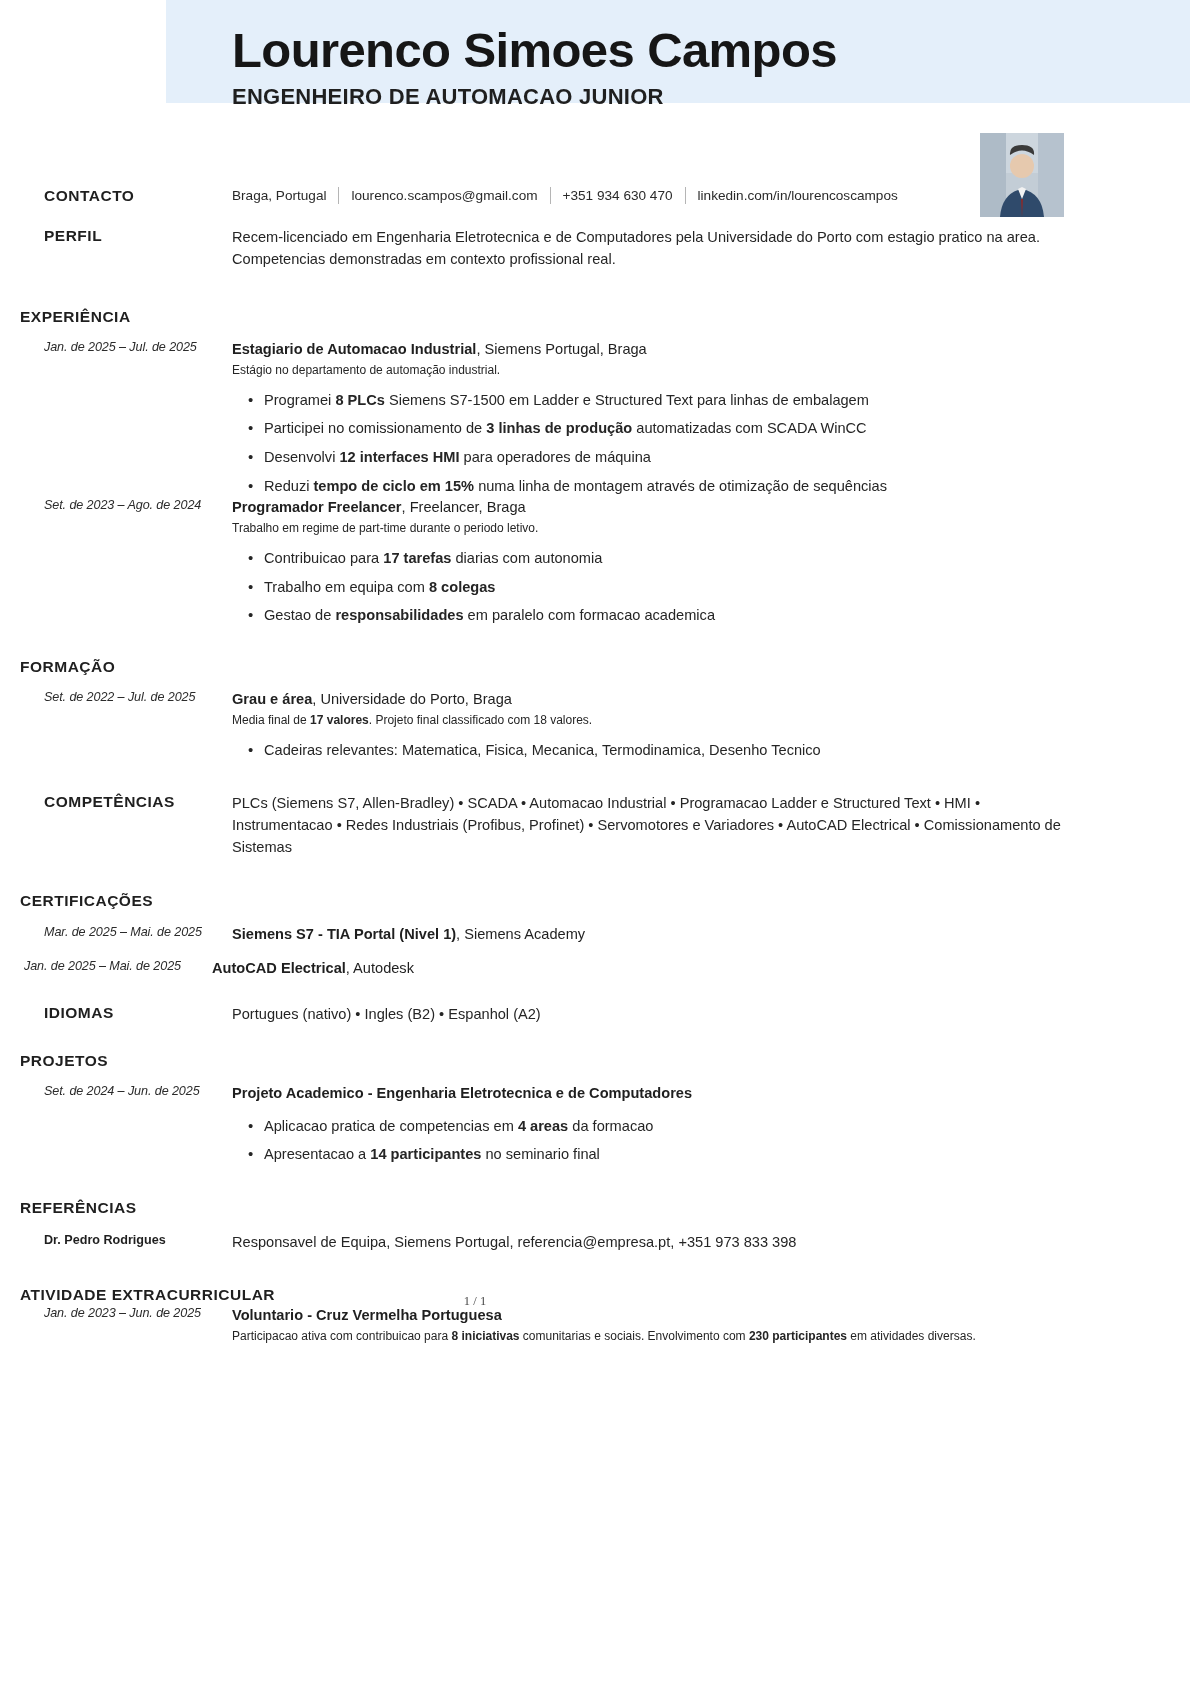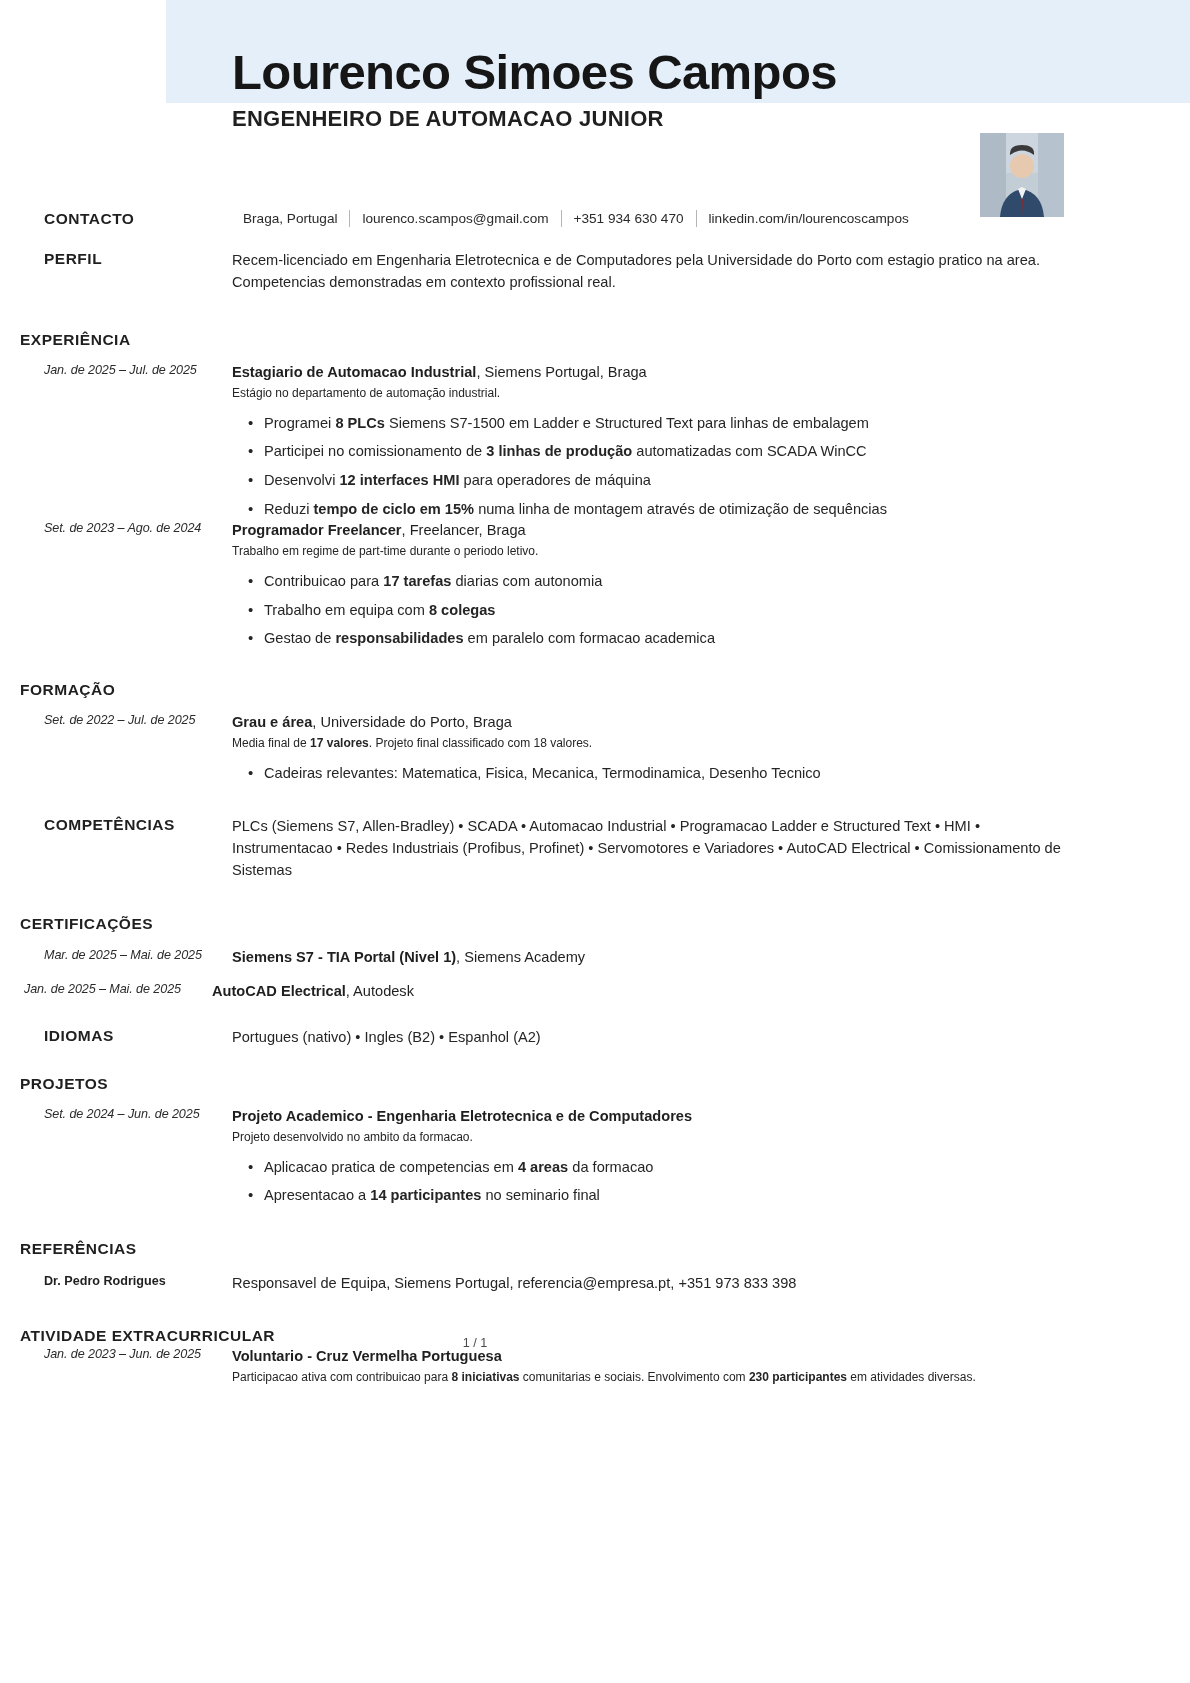--- a/index.html
+++ b/index.html
@@ -31,21 +31,21 @@
 
   .page {
     position: relative;
     z-index: 1;
     padding: 0 0 0 0;
   }
 
   
   .header {
     position: relative;
-    padding: 46px 126px 0 232px;
+    padding: 24px 126px 0 232px;
     min-height: 180px;
   }
   .name {
     font-size: 49px;
     line-height: 1.08;
     font-weight: 700;
     letter-spacing: -0.6px;
     color: #161616;
     max-width: 640px;
   }
@@ -158,21 +158,21 @@
   }
   .contact-sep {
     display: inline-block;
     width: 1px;
     height: 17px;
     background: #b5b5b5;
     margin: 0 12px;
   }
 
   
-  .sp-contact { margin-top: 30px; gap: 11px; }
+  .sp-contact { margin-top: 7px; }
   .sp-perfil  { margin-top: 22px; }
   .sp-h-exp   { margin-top: 37px; }
   .sp-entry   { margin-top: 13px; }
   .sp-entry2  { }
   .sp-h-form  { margin-top: 31px; }
   .sp-h-comp  { margin-top: 32px; }
   .sp-h-cert  { margin-top: 33px; }
   .sp-cert1   { margin-top: 14px; }
   .sp-cert2   { margin-top: 12px; padding-left: 24px; }
   .sp-h-idio  { margin-top: 24px; }
@@ -183,20 +183,21 @@
   .sp-extra   { margin-top: 1px; }
 
   .footer {
     position: absolute;
     left: 0;
     bottom: 36px;
     width: 950px;
     text-align: center;
     font-size: 12.6px;
     color: #4a4a4a;
+    font-family: Liberation Serif, serif;
   }
 </style>
 </head>
 <body>
 
 <div class="header-band"></div>
 
 <div class="page">
 
   <div class="header">
@@ -338,21 +339,20 @@
   <div class="section-head-row sp-h-proj">
     <div class="section-title">PROJETOS</div>
   </div>
 
   <div class="row sp-entry">
     <div class="col-left">
       <div class="daterange">Set. de 2024 – Jun. de 2025</div>
     </div>
     <div class="col-right">
       <div class="entry-title"><b>Projeto Academico - Engenharia Eletrotecnica e de Computadores</b><span></span></div>
-      <div class="entry-sub">Projeto desenvolvido no ambito da formacao.</div>
       <ul class="bullets">
         <li><span>Aplicacao pratica de competencias em </span><b>4 areas</b><span> da formacao</span></li>
         <li><span>Apresentacao a </span><b>14 participantes</b><span> no seminario final</span></li>
       </ul>
     </div>
   </div>
 
   <div class="section-head-row sp-h-ref">
     <div class="section-title">REFERÊNCIAS</div>
   </div>

